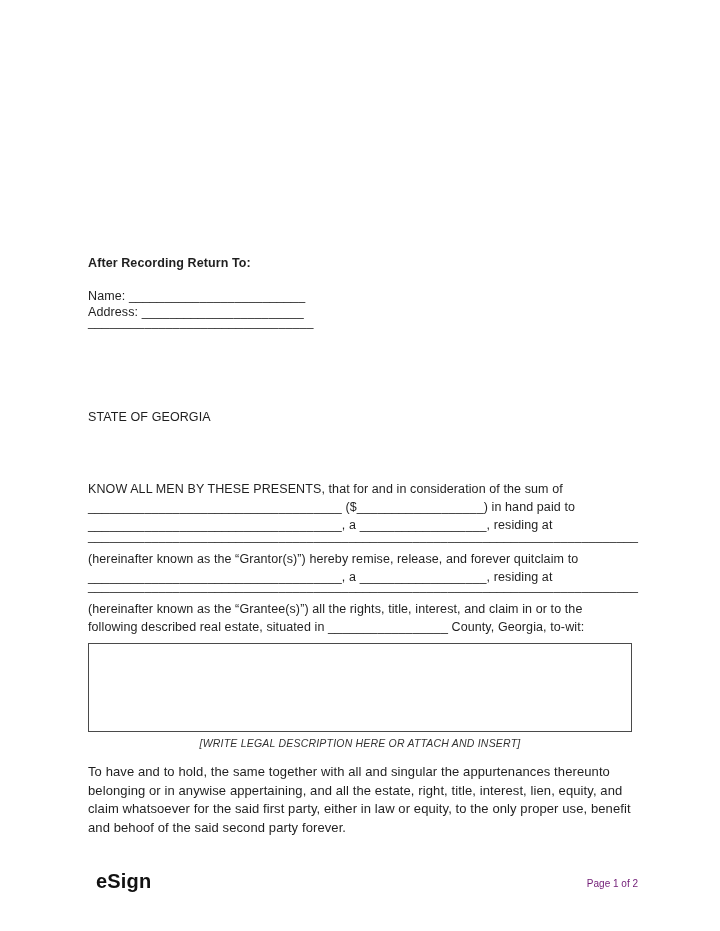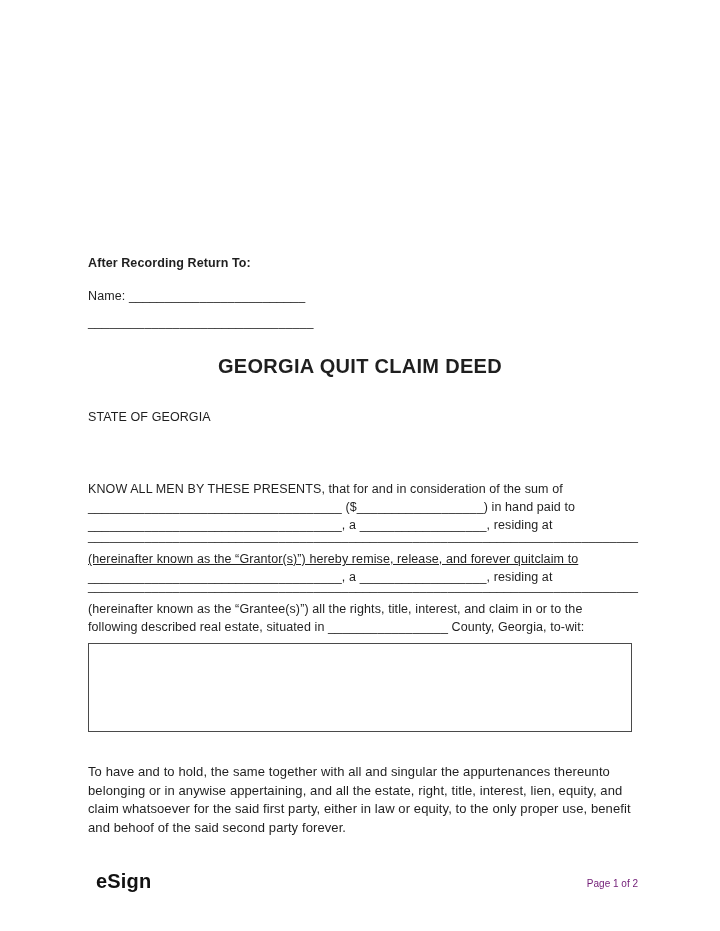--- a/index.html
+++ b/index.html
@@ -69,45 +69,46 @@
     line-height: 16px;
   }
 </style>
 </head>
 <body>
 
 <div class="page">
 
   <div class="abs line" style="top:287px; left:88px;">Name:  _________________________</div>
   <div class="abs line bold" style="top:254px; left:88px;">After Recording Return To:</div>
+  <div class="abs line" style="top:303px; left:88px;">Address:  _______________________</div>
   <div class="abs line rule-line" style="top:313px; left:88px;">________________________________</div>
 
-  <div class="abs doc-title" style="top:353px;">GEORGIA QUIT CLAIM DEED</div>
 
   <div class="abs line" style="top:408px; left:88px;">STATE OF GEORGIA</div>
 
   <div>
     <div class="abs line" style="top:480px; left:88px;">KNOW ALL MEN BY THESE PRESENTS, that for and in consideration of the sum of</div>
     <div class="abs line" style="top:498px; left:88px;text-align:right;">____________________________________ ($__________________) in hand paid to</div>
     <div class="abs line" style="top:516px; left:88px;">____________________________________, a __________________, residing at</div>
     <div class="abs line rule-line" style="top:527px; left:88px;">______________________________________________________________________________</div>
   </div>
 
   <div>
-    <div class="abs line" style="top:550px; left:88px;text-decoration:underline;">(hereinafter known as the “Grantor(s)”) hereby remise, release, and forever quitclaim to</div>
+    <div class="abs line" style="top:550px; left:88px;">(hereinafter known as the “Grantor(s)”) hereby remise, release, and forever quitclaim to</div>
     <div class="abs line" style="top:568px; left:88px;">____________________________________, a __________________, residing at</div>
     <div class="abs line rule-line" style="top:577px; left:88px;">______________________________________________________________________________</div>
   </div>
 
   <div>
     <div class="abs line" style="top:600px; left:88px;">(hereinafter known as the “Grantee(s)”) all the rights, title, interest, and claim in or to the</div>
     <div class="abs line" style="top:618px; left:88px;">following described real estate, situated in _________________ County, Georgia, to-wit:</div>
   </div>
 
   <div class="abs legal-box" style="top:643px;"></div>
+  <div class="abs caption" style="top:736px;">[WRITE LEGAL DESCRIPTION HERE OR ATTACH AND INSERT]</div>
 
   <div class="abs habendum" style="top:763px;">To have and to hold, the same together with all and singular the appurtenances thereunto belonging or in anywise appertaining, and all the estate, right, title, interest, lien, equity, and claim whatsoever for the said first party, either in law or equity, to the only proper use, benefit and behoof of the said second party forever.</div>
 
   <div>
     <div class="abs brand" style="top:869px; left:96px;">eSign</div>
     <div class="abs page-indicator" style="top:876px;">Page 1 of 2</div>
   </div>
 
 </div>
 

